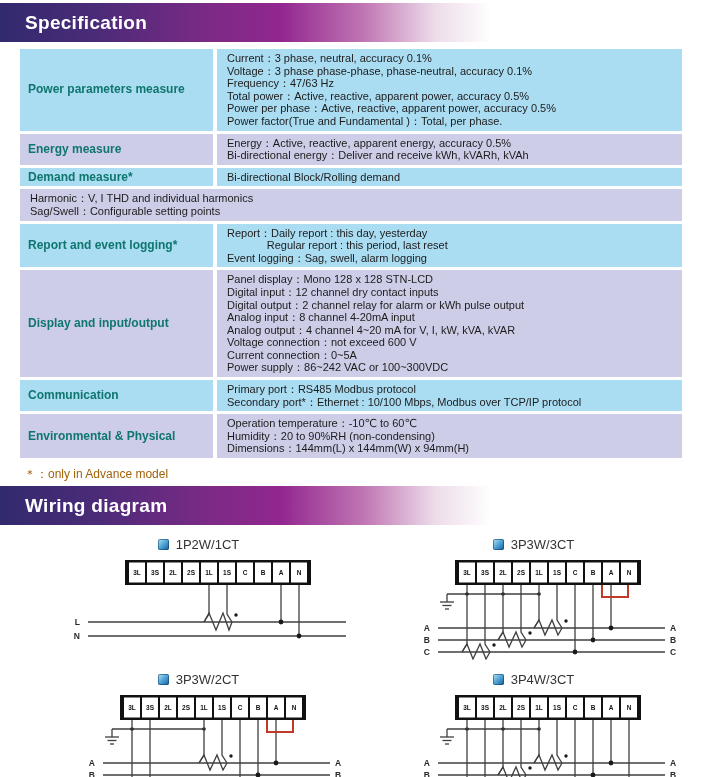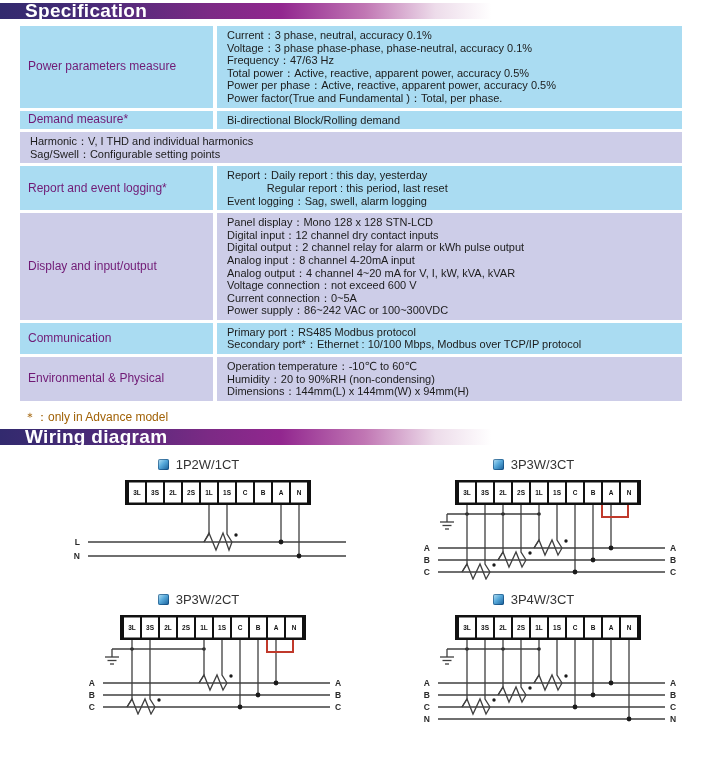--- a/index.html
+++ b/index.html
@@ -3,34 +3,34 @@
 <meta charset="utf-8">
 <style>
   * { margin:0; padding:0; box-sizing:border-box; }
   html,body { background:#fff; }
   body {
     width:702px; height:777px; overflow:hidden;
     font-family:"Liberation Sans","DejaVu Sans",sans-serif;
     color:#1a1a1a;
   }
   .band {
-    height:16px; margin-top:3px; display:flex; align-items:center;
+    height:39px; margin-top:3px; display:flex; align-items:center;
     background:linear-gradient(90deg,#322a6e 0%,#4b2b78 14%,#7c2a85 30%,#92278f 40%,#c177b4 52%,#eddcea 62%,#ffffff 70%);
   }
   .band h1 {
     color:#ffffff; font-size:19px; font-weight:bold; letter-spacing:.3px;
     padding-left:25px;
   }
   
   .spec-table { margin:7px 20px 0 20px; }
   .spec-row { display:flex; margin-bottom:3px; }
   .spec-label {
     width:193px; flex:0 0 193px; margin-right:4px;
     display:flex; align-items:center;
-    font-size:12px; font-weight:normal; color:#701a75;
+    font-size:12px; font-weight:bold; color:#0f766e;
     padding:2px 8px 2px 8px; line-height:13px;
   }
   .spec-value {
     flex:1; padding:3px 6px 3px 10px;
     font-size:11px; line-height:12.6px; color:#1c1c1c;
   }
   .spec-value div { white-space:pre-wrap; }
   .row-blue  .spec-label, .row-blue  .spec-value { background:#aadcf2; }
   .row-lav   .spec-label, .row-lav   .spec-value { background:#cdcde8; }
   .footnote {
@@ -73,20 +73,27 @@
     <div class="spec-value">
       <div>Current：3 phase, neutral, accuracy 0.1%</div>
       <div>Voltage：3 phase phase-phase, phase-neutral, accuracy 0.1%</div>
       <div>Frequency：47/63 Hz</div>
       <div>Total power：Active, reactive, apparent power, accuracy 0.5%</div>
       <div>Power per phase：Active, reactive, apparent power, accuracy 0.5%</div>
       <div>Power factor(True and Fundamental )：Total, per phase.</div>
     </div>
   </div>
 
+  <div class="spec-row row-lav">
+    <div class="spec-label">Energy measure</div>
+    <div class="spec-value">
+      <div>Energy：Active, reactive, apparent energy, accuracy 0.5%</div>
+      <div>Bi-directional energy：Deliver and receive kWh, kVARh, kVAh</div>
+    </div>
+  </div>
 
   <div class="spec-row row-blue">
     <div class="spec-label">Demand measure*</div>
     <div class="spec-value">
       <div>Bi-directional Block/Rolling demand</div>
     </div>
   </div>
 
   <div class="spec-row row-lav">
     <div class="spec-value">

